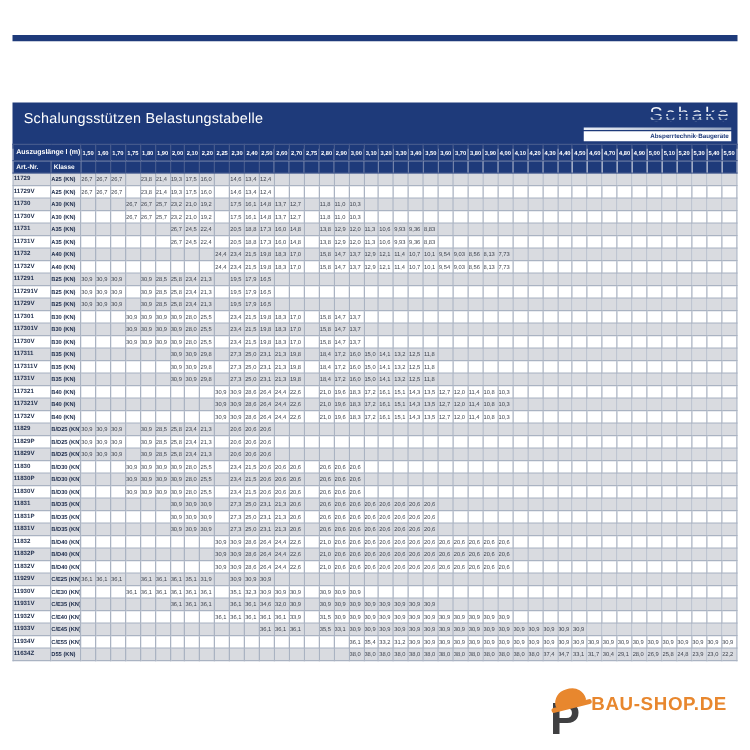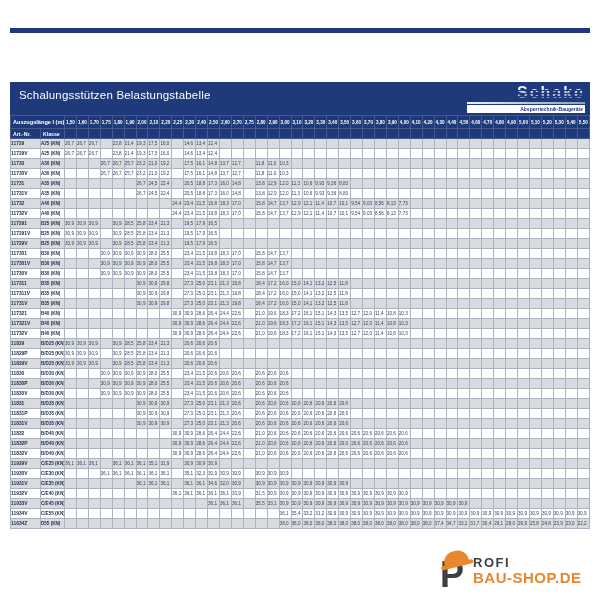--- a/index.html
+++ b/index.html
@@ -4,21 +4,21 @@
 <style>
   html,body{margin:0;padding:0;background:#eee;}
   .page{position:relative;width:600px;height:600px;background:#ffffff;overflow:hidden;
         font-family:"Liberation Sans",sans-serif;}
   .top-rule{position:absolute;left:10px;top:28px;width:580px;height:5px;background:#1e3a7a;}
   
   .header-bar{position:absolute;left:10px;top:82px;width:580px;height:37px;background:#1e3a7a;}
   .page-title{position:absolute;left:9px;top:0;height:27px;line-height:27px;color:#ffffff;
               font-size:11.5px;letter-spacing:0.2px;}
   .brand{position:absolute;right:5px;top:2px;width:118px;text-align:right;}
-  .brand-word{position:relative;display:inline-block;font-size:16px;font-weight:700;
+  .brand-word{position:relative;display:inline-block;font-size:16px;font-weight:400;
               font-stretch:expanded;letter-spacing:2px;line-height:15px;
               background:linear-gradient(#f6f8fc 20%,#8fa0bd 85%);
               -webkit-background-clip:text;background-clip:text;color:transparent;}
   .brand-word::after{content:"";position:absolute;left:0;top:3px;right:0;height:9px;
               background:repeating-linear-gradient(180deg,transparent 0 2px,#1e3a7a 2px 3px);}
   .brand-rule{height:2px;background:linear-gradient(90deg,#e9edf5,#8fa0bd);margin:0 0 1px 0;}
   .brand-tag{background:#ffffff;color:#1e3a7a;font-size:5px;font-weight:bold;
              padding:1px 2px;line-height:6px;}
   
   table.load{position:absolute;left:10px;top:115px;width:580px;border-collapse:collapse;
@@ -2084,18 +2084,17 @@
         </tr>
       </tbody>
   </table>
 
   <div class="plogo">
     <div class="p-wrap">
       <div class="helmet"></div>
       <div class="p-letter">P</div>
     </div>
     <div class="plogo-text">
-      <div class="rofi">ROFI</div>
       <div class="bshop">BAU-SHOP.DE</div>
     </div>
   </div>
 
 </div>
 
 </body></html>

